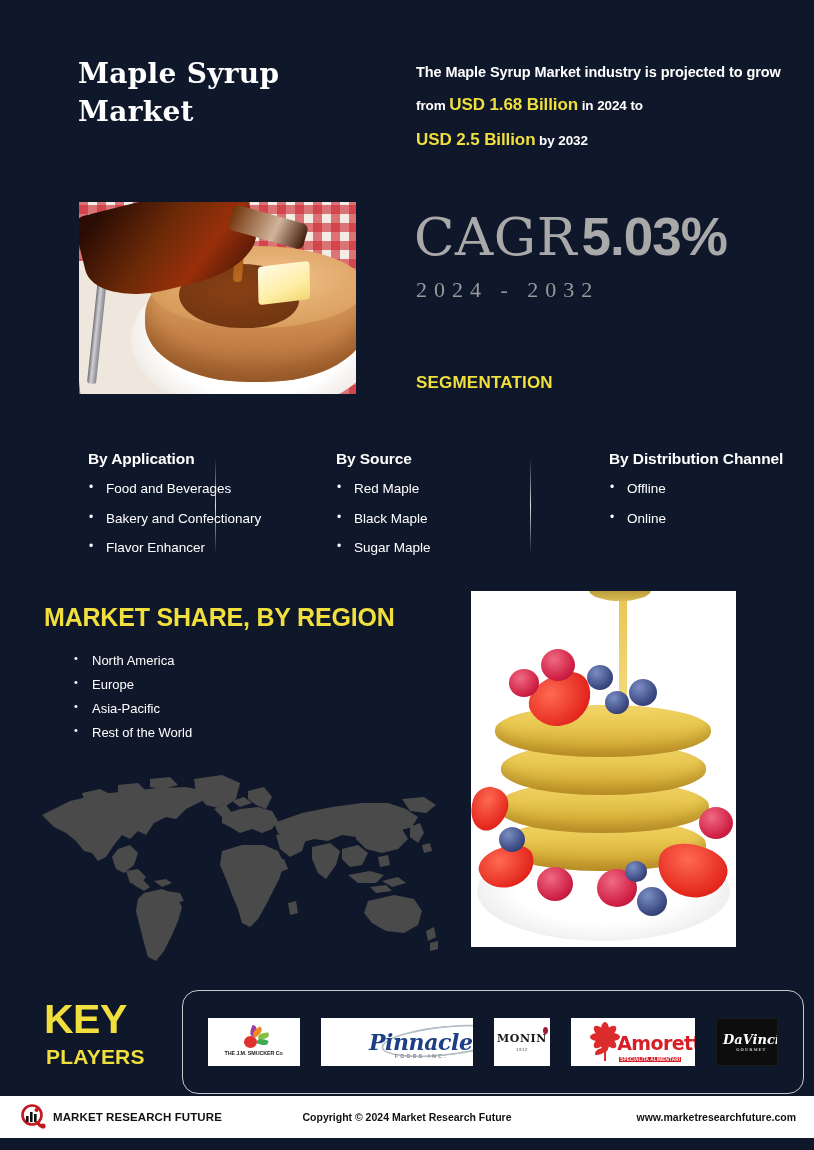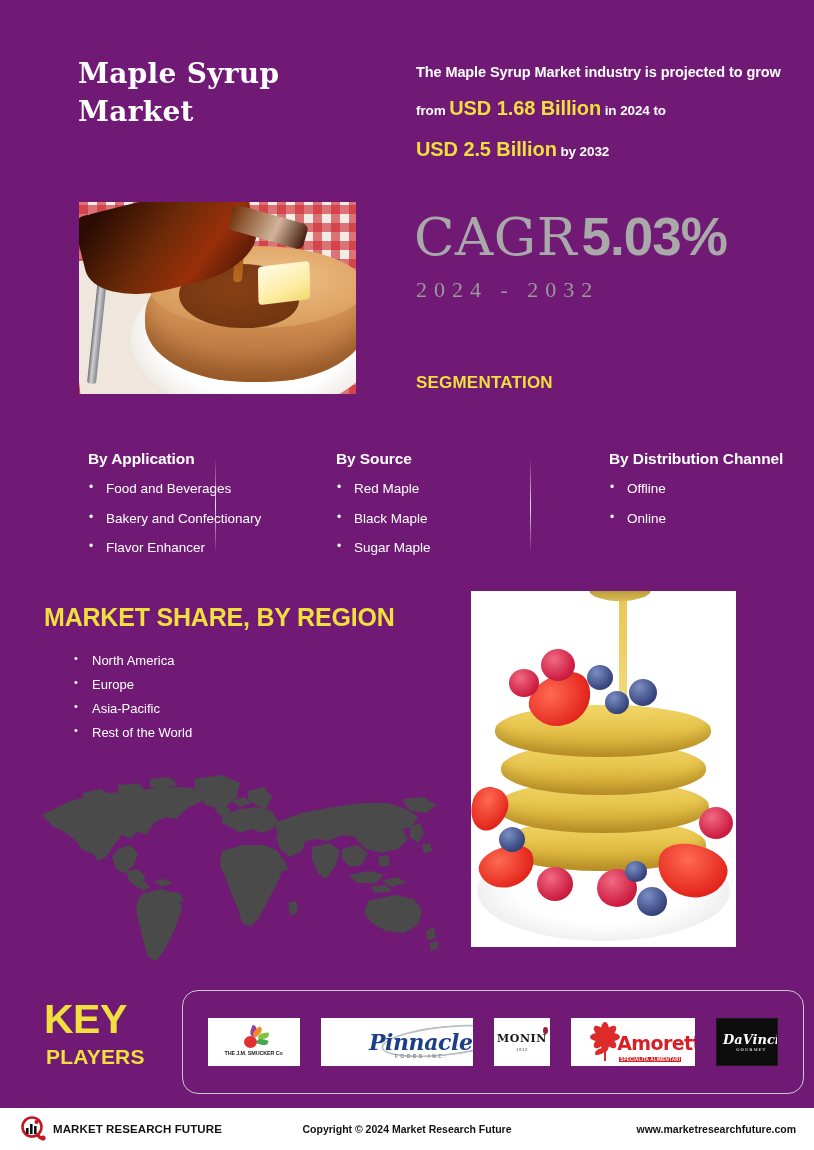--- a/index.html
+++ b/index.html
@@ -10,21 +10,21 @@
     background: #0d0d0d;
     font-family: "Liberation Sans", sans-serif;
     overflow: hidden;
     position: relative;
   }
 
   .poster {
     position: relative;
     width: 814px;
     height: 1150px;
-    background: #701a75;
+    background: #0f172a;
     overflow: hidden;
   }
 
   
   .title {
     position: absolute;
     left: 78px;
     top: 55px;
     width: 300px;
     color: #ffffff;
@@ -40,21 +40,21 @@
     position: absolute;
     left: 416px;
     top: 58px;
     width: 380px;
     font-size: 14.5px;
     font-weight: bold;
     color: #ffffff;
     line-height: 2.05;
     letter-spacing: -0.1px;
   }
-  .intro .hl { color: #f0df3c; font-size: 20px; }
+  .intro .hl { color: #f0df3c; font-size: 17px; }
   .intro .sm { font-size: 13.5px; }
 
   
   .cagr {
     position: absolute;
     left: 414px;
     top: 206px;
     color: #a9a9a9;
     white-space: nowrap;
   }
@@ -416,21 +416,21 @@
   .davinci-name {
     font-family: "DejaVu Serif", "Liberation Serif", serif;
     font-style: italic; font-weight: bold; font-size: 13px; color: #ffffff;
     position: relative; text-align: center; line-height: 1; margin-left: 8px;
   }
   .davinci-sub { font-size: 3.8px; color: #cccccc; letter-spacing: 1px; margin-top: 2px; font-style: normal; }
 
   
   .footer {
     position: absolute;
-    left: 0; bottom: 0;
+    left: 0; bottom: 12px;
     width: 814px;
     height: 42px;
     background: #ffffff;
     display: flex;
     align-items: center;
   }
   .f-logo { display: flex; align-items: center; margin-left: 20px; gap: 7px; }
   .f-mark { width: 26px; height: 26px; position: relative; }
   .f-name {
     font-size: 11.5px; font-weight: bold; color: #111111; letter-spacing: 0.1px;

